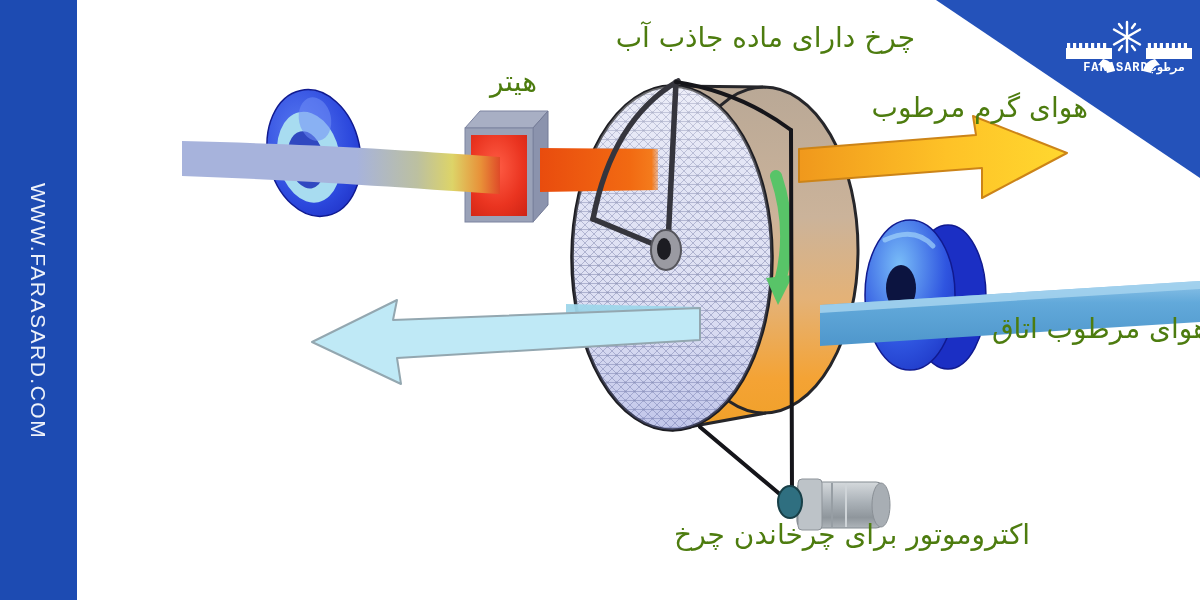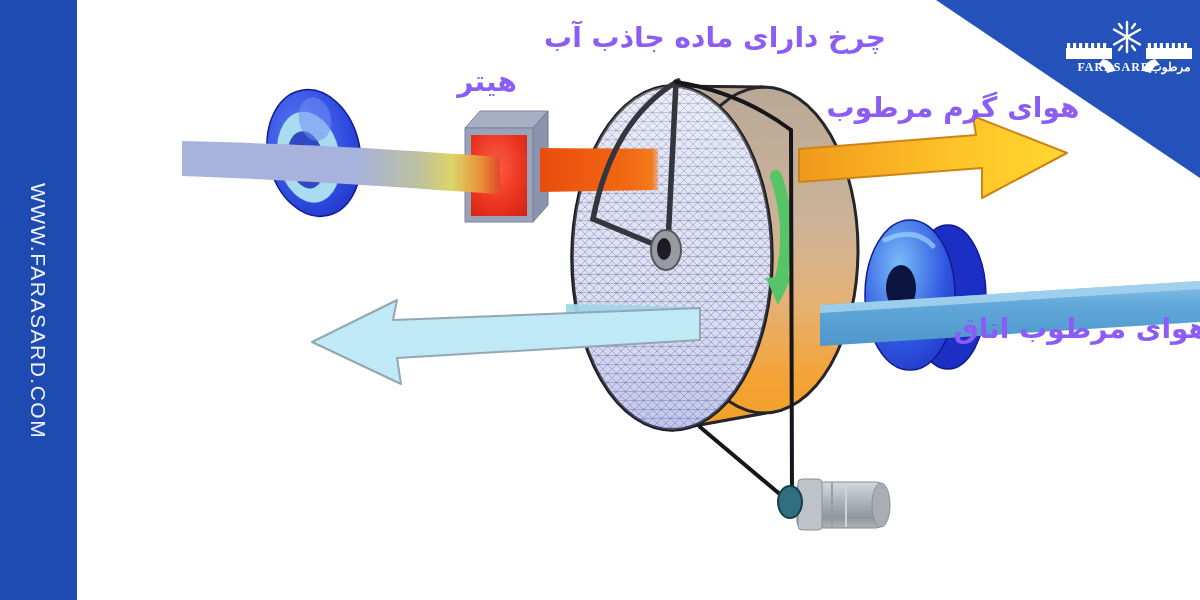--- a/index.html
+++ b/index.html
@@ -1,32 +1,32 @@
 <!DOCTYPE html>
 <html lang="fa"><head>
 <meta charset="utf-8">
 <style>
   html,body{margin:0;padding:0;background:#ffffff;}
   #stage{position:relative;width:1200px;height:600px;overflow:hidden;background:#ffffff;
          font-family:"DejaVu Sans",sans-serif;}
   #stage svg{position:absolute;left:0;top:0;}
-  .label{position:absolute;font-family:"DejaVu Sans",sans-serif;font-weight:bold;
-         color:#8b5cf6;text-align:center;direction:rtl;white-space:nowrap;line-height:1.15;}
+  .label{position:absolute;font-family:"DejaVu Sans",sans-serif;font-weight:normal;
+         color:#4d7c0f;text-align:right;direction:rtl;white-space:nowrap;line-height:1.15;}
   .lbl-title{left:515px;top:22px;width:400px;font-size:28px;}
   .lbl-heater{left:437px;top:66px;width:100px;font-size:28px;}
   .lbl-warm{left:818px;top:92px;width:270px;font-size:28px;}
   .lbl-room{left:968px;top:313px;width:240px;font-size:28px;}
   .lbl-cond{left:300px;top:356px;width:348px;font-size:28px;}
   .lbl-motor{left:470px;top:519px;width:560px;font-size:28px;}
   .sidebar-text{position:absolute;left:50px;top:183px;transform:rotate(90deg);
     transform-origin:0 0;color:#eef2fa;font-family:"Liberation Sans",sans-serif;
     font-size:21px;font-weight:500;letter-spacing:1.5px;white-space:nowrap;}
   .brand-text{position:absolute;left:1072px;top:60px;width:124px;display:flex;
     justify-content:center;align-items:baseline;color:#ffffff;
-    font-family:Liberation Serif, serif;font-size:12px;font-weight:bold;letter-spacing:1px;}
+    font-family:Liberation Mono, monospace;font-size:12px;font-weight:bold;letter-spacing:1px;}
   .brand-fa{font-size:12px;letter-spacing:0;direction:rtl;}
 </style>
 </head>
 <body>
 
 <div id="stage">
 
 <svg width="1200" height="600" viewBox="0 0 1200 600">
   <defs>
     <pattern id="mesh" width="9" height="9" patternUnits="userSpaceOnUse">
@@ -213,14 +213,15 @@
 
 <div class="brand-text">
   <span>FARASARD</span>
   <span class="brand-fa">مرطوب</span>
 </div>
 
 <div class="label lbl-title" dir="rtl">چرخ دارای ماده جاذب آب</div>
 <div class="label lbl-heater" dir="rtl">هیتر</div>
 <div class="label lbl-warm" dir="rtl">هوای گرم مرطوب</div>
 <div class="label lbl-room" dir="rtl">هوای مرطوب اتاق</div>
+<div class="label lbl-motor" dir="rtl">اکتروموتور برای چرخاندن چرخ</div>
 
 </div>
 
 </body></html>

